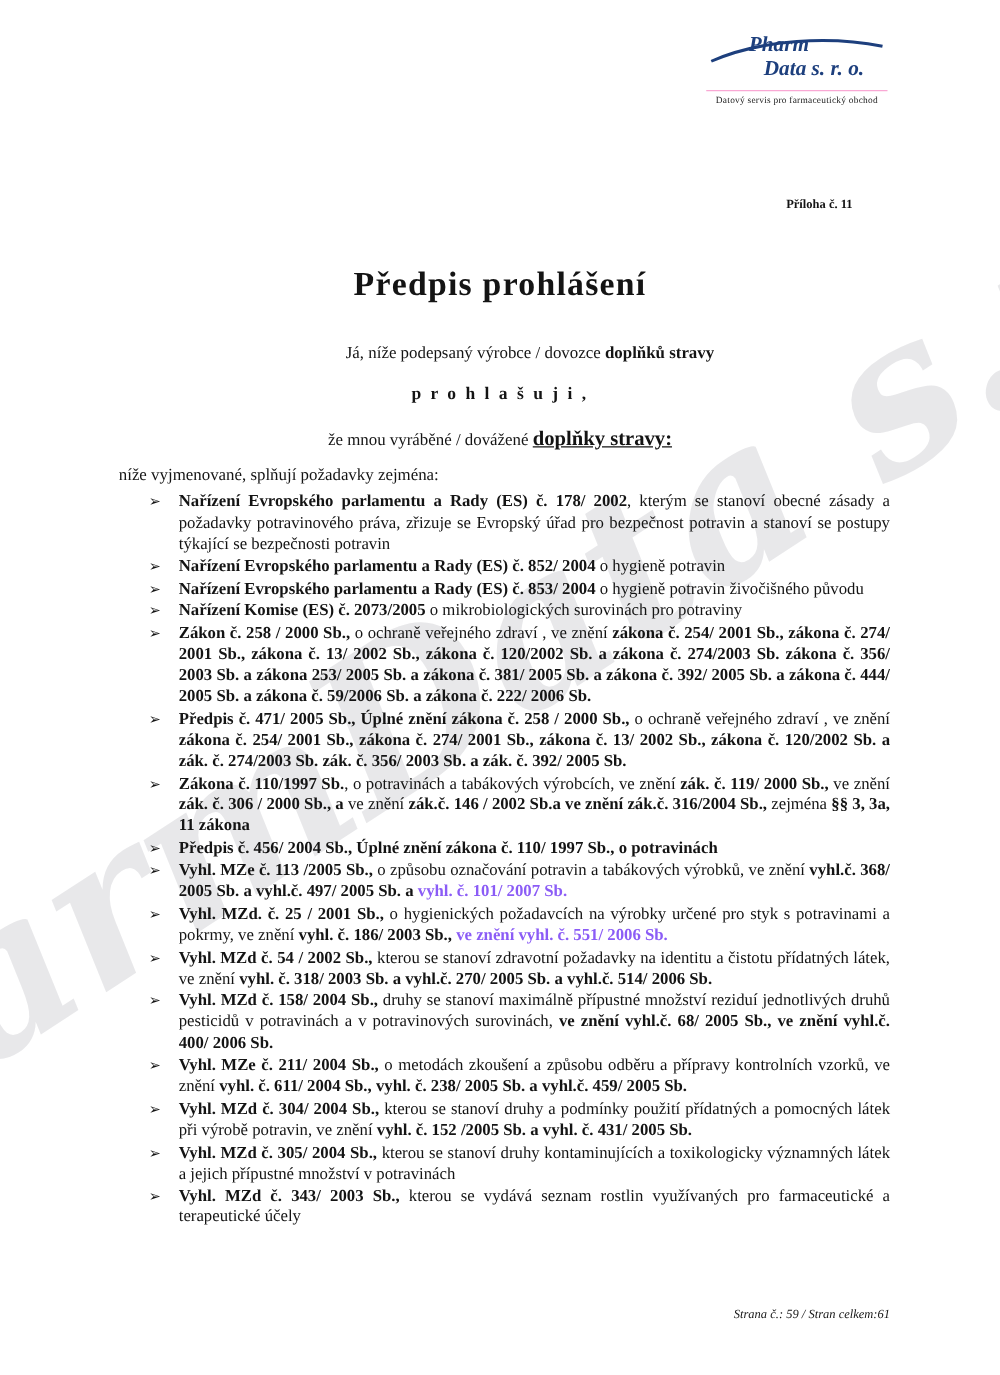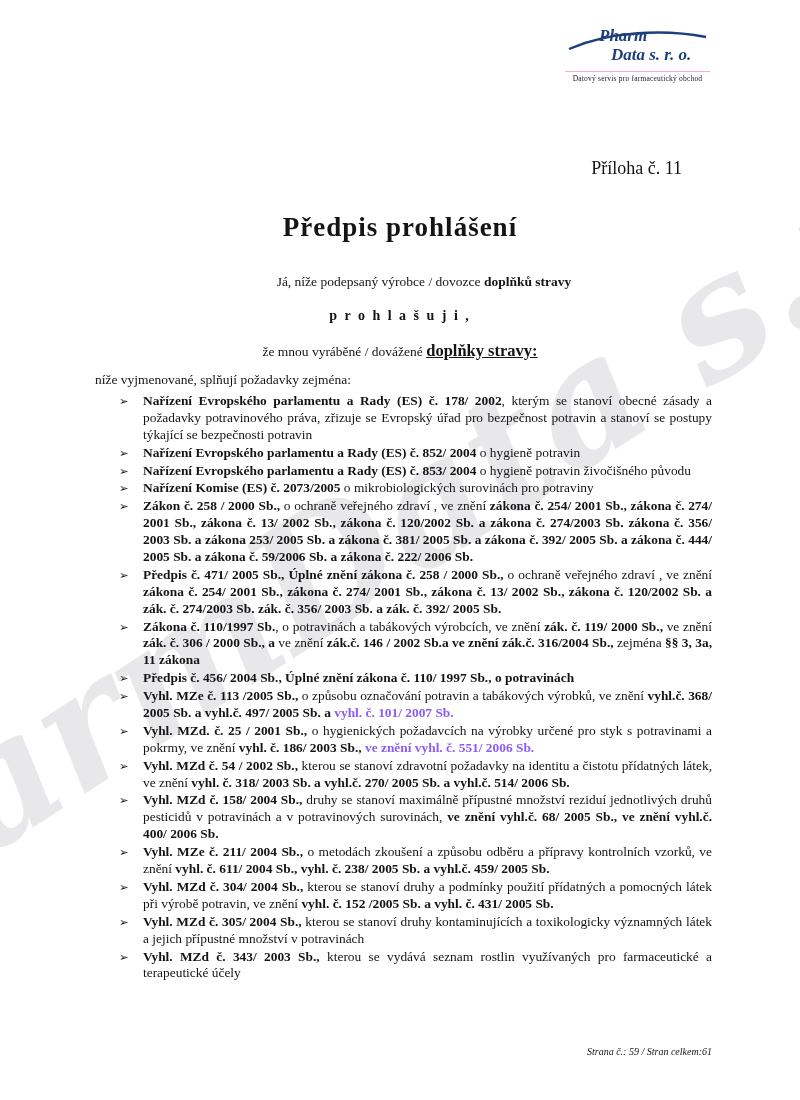--- a/index.html
+++ b/index.html
@@ -35,21 +35,21 @@
     border-top:1px solid #f9a8d4;
     padding-top:2px;
     font-size:7.5px;
     letter-spacing:0.2px;
     color:#222;
     font-family:"Liberation Serif",serif;
   }
   
   .attachment{
     position:absolute;top:158px;right:118px;
-    font-weight:normal;font-size:18px;
+    font-weight:bold;font-size:10px;
   }
   .page-title{
     position:absolute;top:212px;left:0;width:100%;
     text-align:center;
     font-size:27px;font-weight:bold;letter-spacing:1px;
   }
   .intro-line1{position:absolute;top:274px;left:0;width:100%;text-align:center;font-size:13.5px;padding-left:24px;}
   .declaration{position:absolute;top:308px;left:0;width:100%;text-align:center;font-size:14px;font-weight:bold;letter-spacing:2px;}
   .intro-line3{position:absolute;top:341px;left:0;width:100%;text-align:center;font-size:13.5px;}
   .lead{position:absolute;top:372px;left:95px;font-size:13.5px;}

